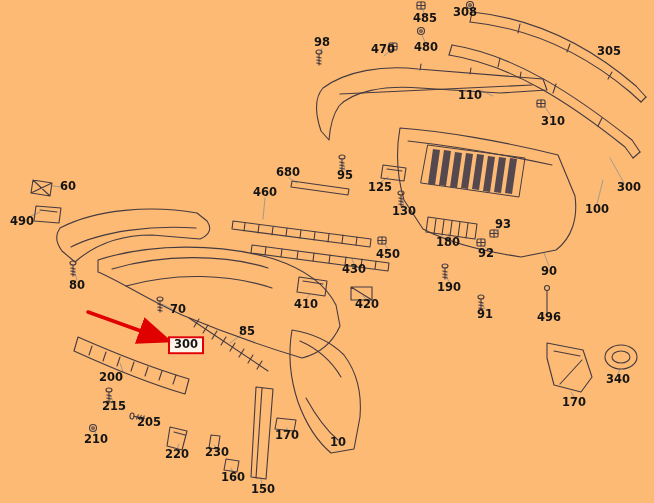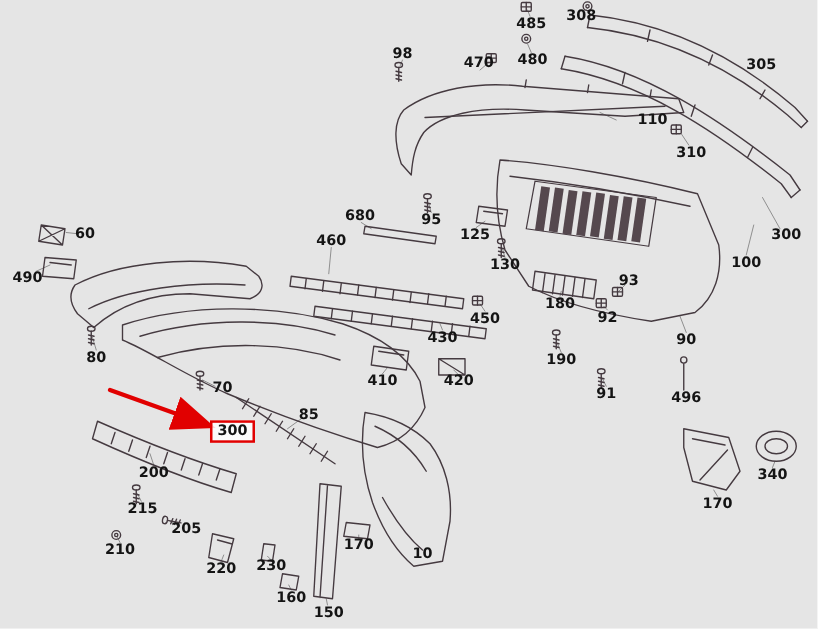--- a/index.html
+++ b/index.html
@@ -1,17 +1,17 @@
 <!DOCTYPE html>
 <html style="--hl: #e10000; --ink: #453a40;"><head>
 <meta charset="utf-8">
 <style>
   html,body{margin:0;padding:0;background:#fff;}
   .stage{
-    position:relative;width:654px;height:503px;background:#e5e5e5;
+    position:relative;width:654px;height:503px;background:#fdba74;
     overflow:hidden;font-family:"DejaVu Sans", sans-serif;
   }
   .stage svg{position:absolute;left:0;top:0;}
   
   svg path, svg line, svg ellipse, svg circle, svg rect{
     stroke:var(--ink,#453a40); fill:none; stroke-width:1.1;
     stroke-linecap:round; stroke-linejoin:round;
   }
   .leaderpath{stroke:#8f8f8f; stroke-width:0.8;}
   .slat{fill:#55484e; stroke:none;}
@@ -216,21 +216,21 @@
     </g>
   </svg>
 
   <div id="labels-layer">
       <div class="part-label" style="left: 425px; top: 19px;">485</div>
       <div class="part-label" style="left: 465px; top: 13px;">308</div>
       <div class="part-label" style="left: 322px; top: 43px;">98</div>
       <div class="part-label" style="left: 426px; top: 48px; text-align: right;">480</div>
       <div class="part-label" style="left: 383px; top: 50px;">470</div>
       <div class="part-label" style="left: 609px; top: 52px;">305</div>
-      <div class="part-label" style="left: 522px; top: 96px;">110</div>
+      <div class="part-label" style="left: 470px; top: 96px;">110</div>
       <div class="part-label" style="left: 553px; top: 122px;">310</div>
       <div class="part-label" style="left: 345px; top: 176px;">95</div>
       <div class="part-label" style="left: 288px; top: 173px;">680</div>
       <div class="part-label" style="left: 380px; top: 188px;">125</div>
       <div class="part-label" style="left: 265px; top: 193px;">460</div>
       <div class="part-label" style="left: 68px; top: 187px;">60</div>
       <div class="part-label" style="left: 404px; top: 212px;">130</div>
       <div class="part-label" style="left: 22px; top: 222px;">490</div>
       <div class="part-label" style="left: 503px; top: 225px;">93</div>
       <div class="part-label" style="left: 448px; top: 243px;">180</div>
@@ -242,21 +242,21 @@
       <div class="part-label" style="left: 77px; top: 286px;">80</div>
       <div class="part-label" style="left: 354px; top: 270px;">430</div>
       <div class="part-label" style="left: 449px; top: 288px;">190</div>
       <div class="part-label" style="left: 306px; top: 305px;">410</div>
       <div class="part-label" style="left: 367px; top: 305px;">420</div>
       <div class="part-label" style="left: 485px; top: 315px;">91</div>
       <div class="part-label" style="left: 549px; top: 318px;">496</div>
       <div class="part-label" style="left: 178px; top: 310px;">70</div>
       <div class="part-label" style="left: 247px; top: 332px;">85</div>
       <div class="part-label boxed" style="left: 186px; top: 345px;">300</div>
-      <div class="part-label" style="left: 123px; top: 378px; text-align: center;">200</div>
+      <div class="part-label" style="left: 111px; top: 378px; text-align: center;">200</div>
       <div class="part-label" style="left: 114px; top: 407px;">215</div>
       <div class="part-label" style="left: 149px; top: 423px;">205</div>
       <div class="part-label" style="left: 96px; top: 440px;">210</div>
       <div class="part-label" style="left: 177px; top: 455px;">220</div>
       <div class="part-label" style="left: 217px; top: 453px;">230</div>
       <div class="part-label" style="left: 233px; top: 478px;">160</div>
       <div class="part-label" style="left: 263px; top: 490px;">150</div>
       <div class="part-label" style="left: 287px; top: 436px;">170</div>
       <div class="part-label" style="left: 338px; top: 443px;">10</div>
       <div class="part-label" style="left: 618px; top: 380px;">340</div>

